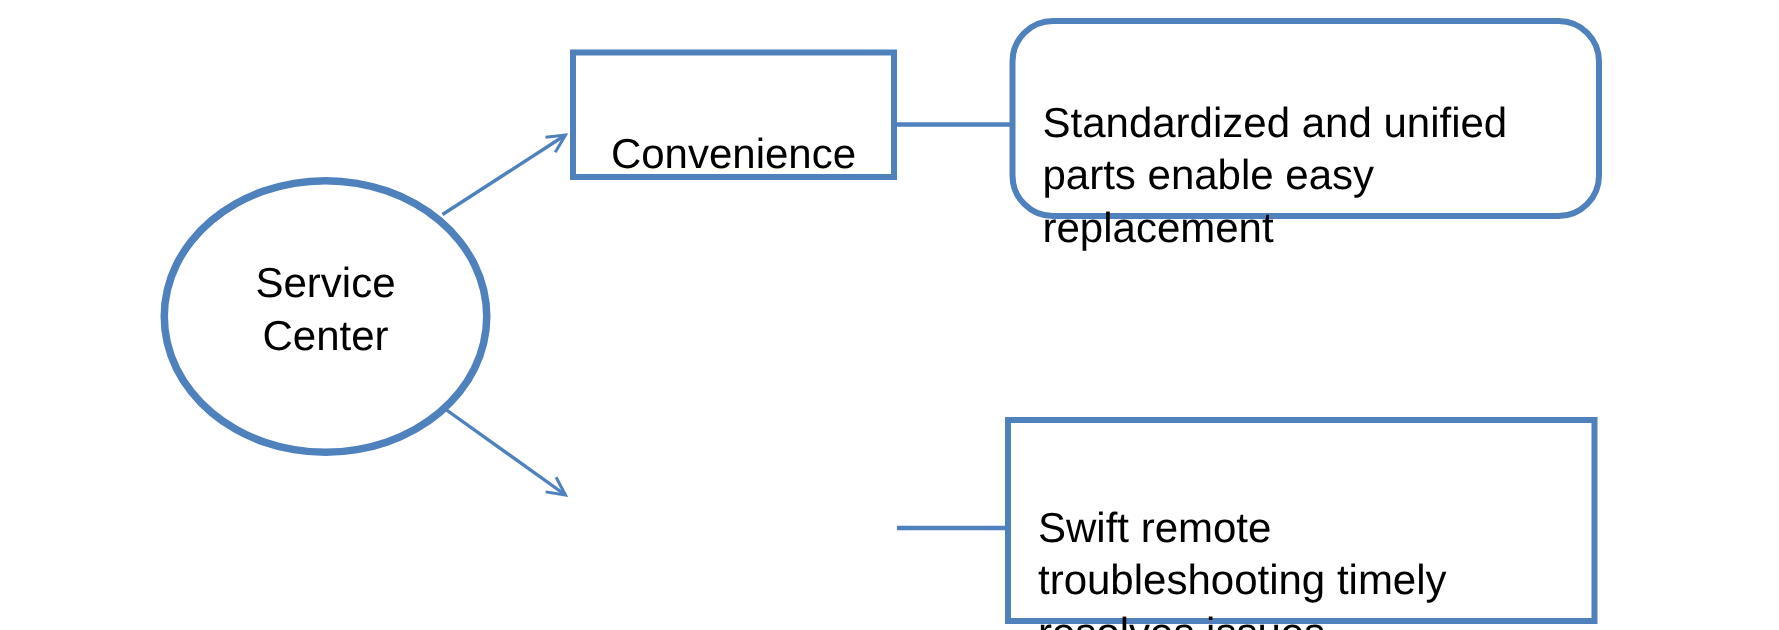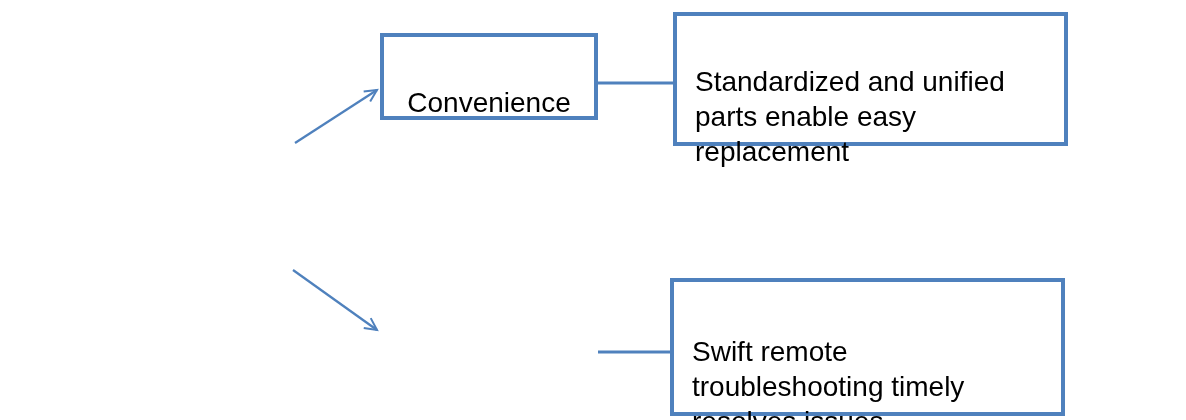--- a/index.html
+++ b/index.html
@@ -54,40 +54,44 @@
   .description-box {
     position: absolute;
     border: 4px solid var(--accent);
     background: #fff;
     font-size: 28px;
     line-height: 35px;
     text-align: left;
     white-space: pre-line;
     padding: 13px 14px 0 18px;
   }
-  .description-box.convenience { left: 673px; top: 12px;  width: 395px; height: 134px; }
+  .description-box.convenience { left: 673px; top: 12px;  width: 395px; height: 134px; border-radius: 29px; }
   .description-box.swiftness   { left: 670px; top: 278px; width: 395px; height: 138px; padding-top: 17px; }
 </style>
 </head>
 <body>
 
 <div class="canvas">
 
   <svg class="connector-layer" width="1186" height="420" viewBox="0 0 1186 420" xmlns="http://www.w3.org/2000/svg">
     <defs>
       <marker id="openArrow" markerWidth="18" markerHeight="16" refX="14" refY="8" orient="auto" markerUnits="userSpaceOnUse">
         <path class="arrowhead-path" d="M2,2 L14,8 L2,14"></path>
       </marker>
     </defs>
     <line class="arrow-line" x1="295" y1="143" x2="377" y2="90" marker-end="url(#openArrow)"></line>
     <line class="arrow-line" x1="293" y1="270" x2="377" y2="330" marker-end="url(#openArrow)"></line>
     <line class="plain-line" x1="598" y1="83" x2="674" y2="83"></line>
     <line class="plain-line" x1="598" y1="352" x2="674" y2="352"></line>
   </svg>
 
+  <div class="node ellipse-node">
+    <span>Service
+Center</span>
+  </div>
 
   <div class="node branch-node convenience">
     <span>Convenience</span>
   </div>
 
   <div class="description-box convenience">
     <span>Standardized and unified
 parts enable easy
 replacement</span>
   </div>

